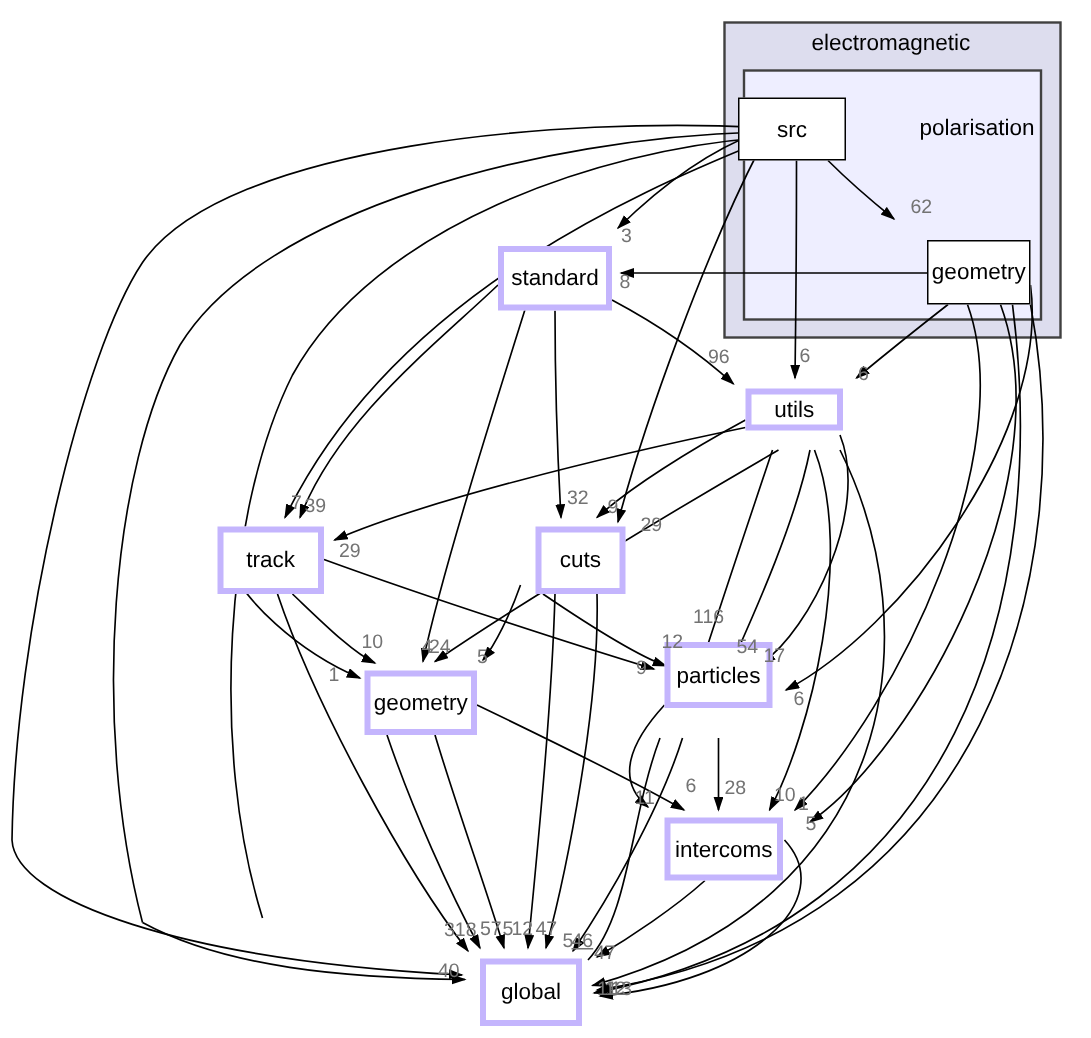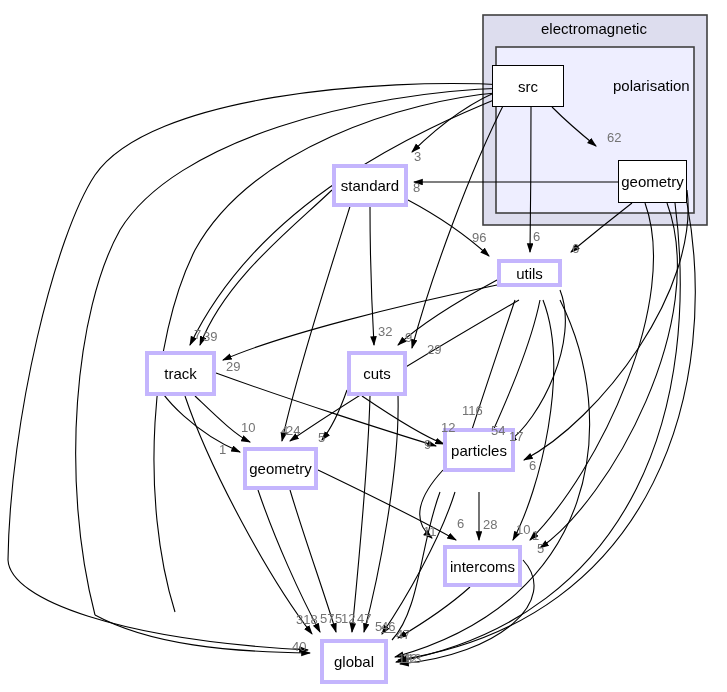--- a/index.html
+++ b/index.html
@@ -107,21 +107,21 @@
   </div>
   <div class="node-box" style="left:332px;top:164px;width:76px;height:43px;">
     <span>standard</span>
   </div>
   <div class="node-box" style="left:497px;top:259px;width:65px;height:28px;">
     <span>utils</span>
   </div>
   <div class="node-box" style="left:145px;top:351px;width:71px;height:45px;">
     <span>track</span>
   </div>
-  <div class="node-box" style="left:347px;top:351px;width:60px;height:45px;">
+  <div class="node-box" style="left:357px;top:351px;width:60px;height:45px;">
     <span>cuts</span>
   </div>
   <div class="node-box" style="left:243px;top:447px;width:75px;height:43px;">
     <span>geometry</span>
   </div>
   <div class="node-box" style="left:443px;top:428px;width:72px;height:44px;">
     <span>particles</span>
   </div>
   <div class="node-box" style="left:443px;top:545px;width:79px;height:42px;">
     <span>intercoms</span>

